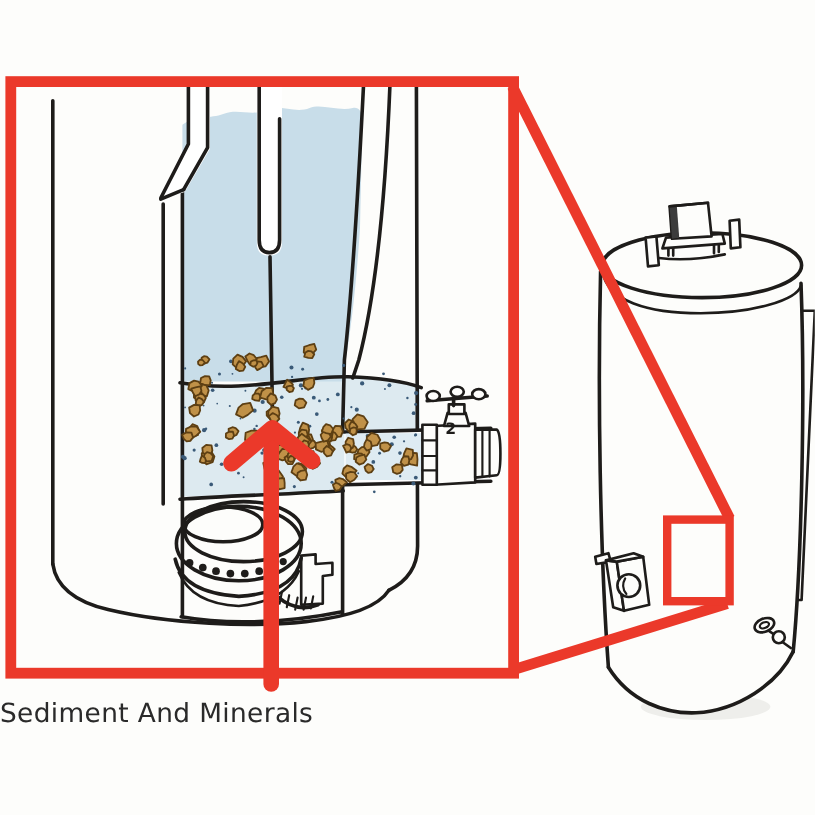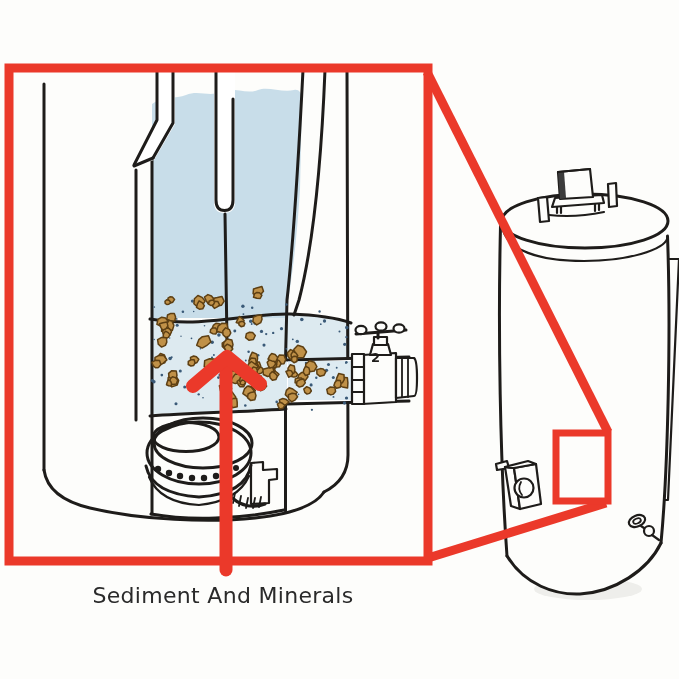--- a/index.html
+++ b/index.html
@@ -19,21 +19,21 @@
   .white{fill:#ffffff;}
   .water{fill:var(--water-blue);}
   .turbid{fill:var(--water-blue);opacity:.6;}
   .chunk{fill:var(--sediment-fill);stroke:var(--sediment-outline);stroke-width:1.5;stroke-linejoin:round;}
   .speckle{fill:var(--speckle-blue);}
   .red{stroke:var(--accent-red);fill:none;}
   .redcap{stroke:var(--accent-red);fill:none;stroke-linecap:round;stroke-linejoin:round;}
   .darkfill{fill:#3c3c3c;}
   .shadow{fill:rgba(60,60,55,0.08);}
   .valvetext{fill:var(--line-ink);font-family:"DejaVu Sans",sans-serif;font-weight:bold;font-size:13px;}
-  .caption{position:absolute;left:0;top:583px;width:446px;text-align:center;
+  .caption{position:absolute;left:0;top:583px;width:446px;
            font-size:22px;letter-spacing:.3px;color:var(--caption-text);}
 </style>
 </head>
 <body>
 
 <div class="stage">
 <svg id="illu" width="679" height="679" viewBox="0 0 679 679">
 
   <g>
 

